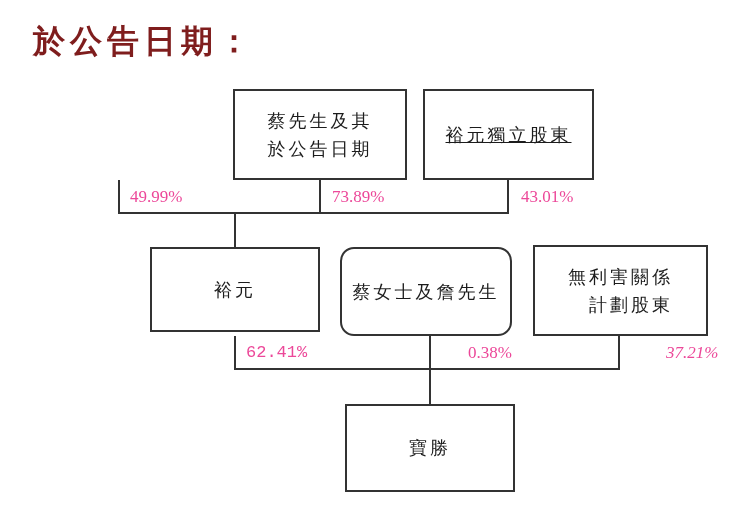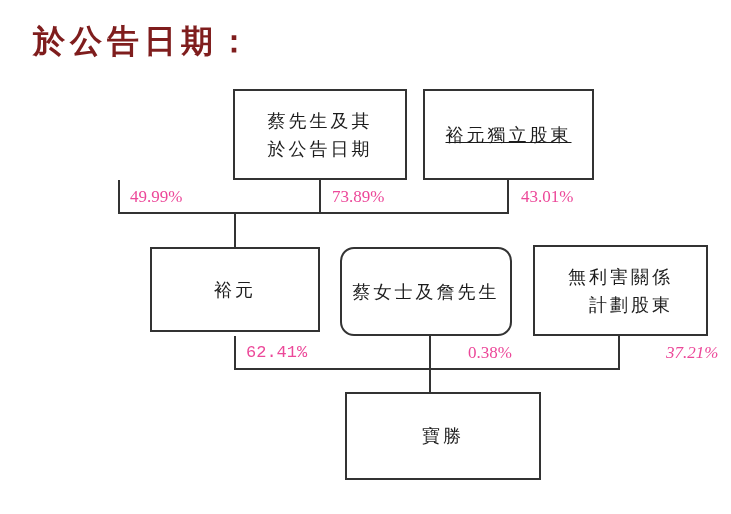--- a/index.html
+++ b/index.html
@@ -80,15 +80,15 @@
   <div class="line" style="left:234px; top:336px; width:2px;   height:34px;"></div>
   <div class="line" style="left:429px; top:336px; width:2px;   height:34px;"></div>
   <div class="line" style="left:618px; top:336px; width:2px;   height:34px;"></div>
   <div class="line" style="left:234px; top:368px; width:386px; height:2px;"></div>
   <div class="line" style="left:429px; top:368px; width:2px;   height:40px;"></div>
 
   <div class="pct" style="left:246px; top:343px;font-family:Liberation Mono, monospace;">62.41%</div>
   <div class="pct" style="left:441px; top:343px;margin-left:27px;">0.38%</div>
   <div class="pct" style="left:666px; top:343px;font-style:italic;">37.21%</div>
 
-  <div class="node" style="left:345px; top:392px; width:196px; height:88px;">寶勝</div>
+  <div class="node" style="left:345px; top:404px; width:170px; height:88px;">寶勝</div>
 
 </div>
 
 </body></html>

